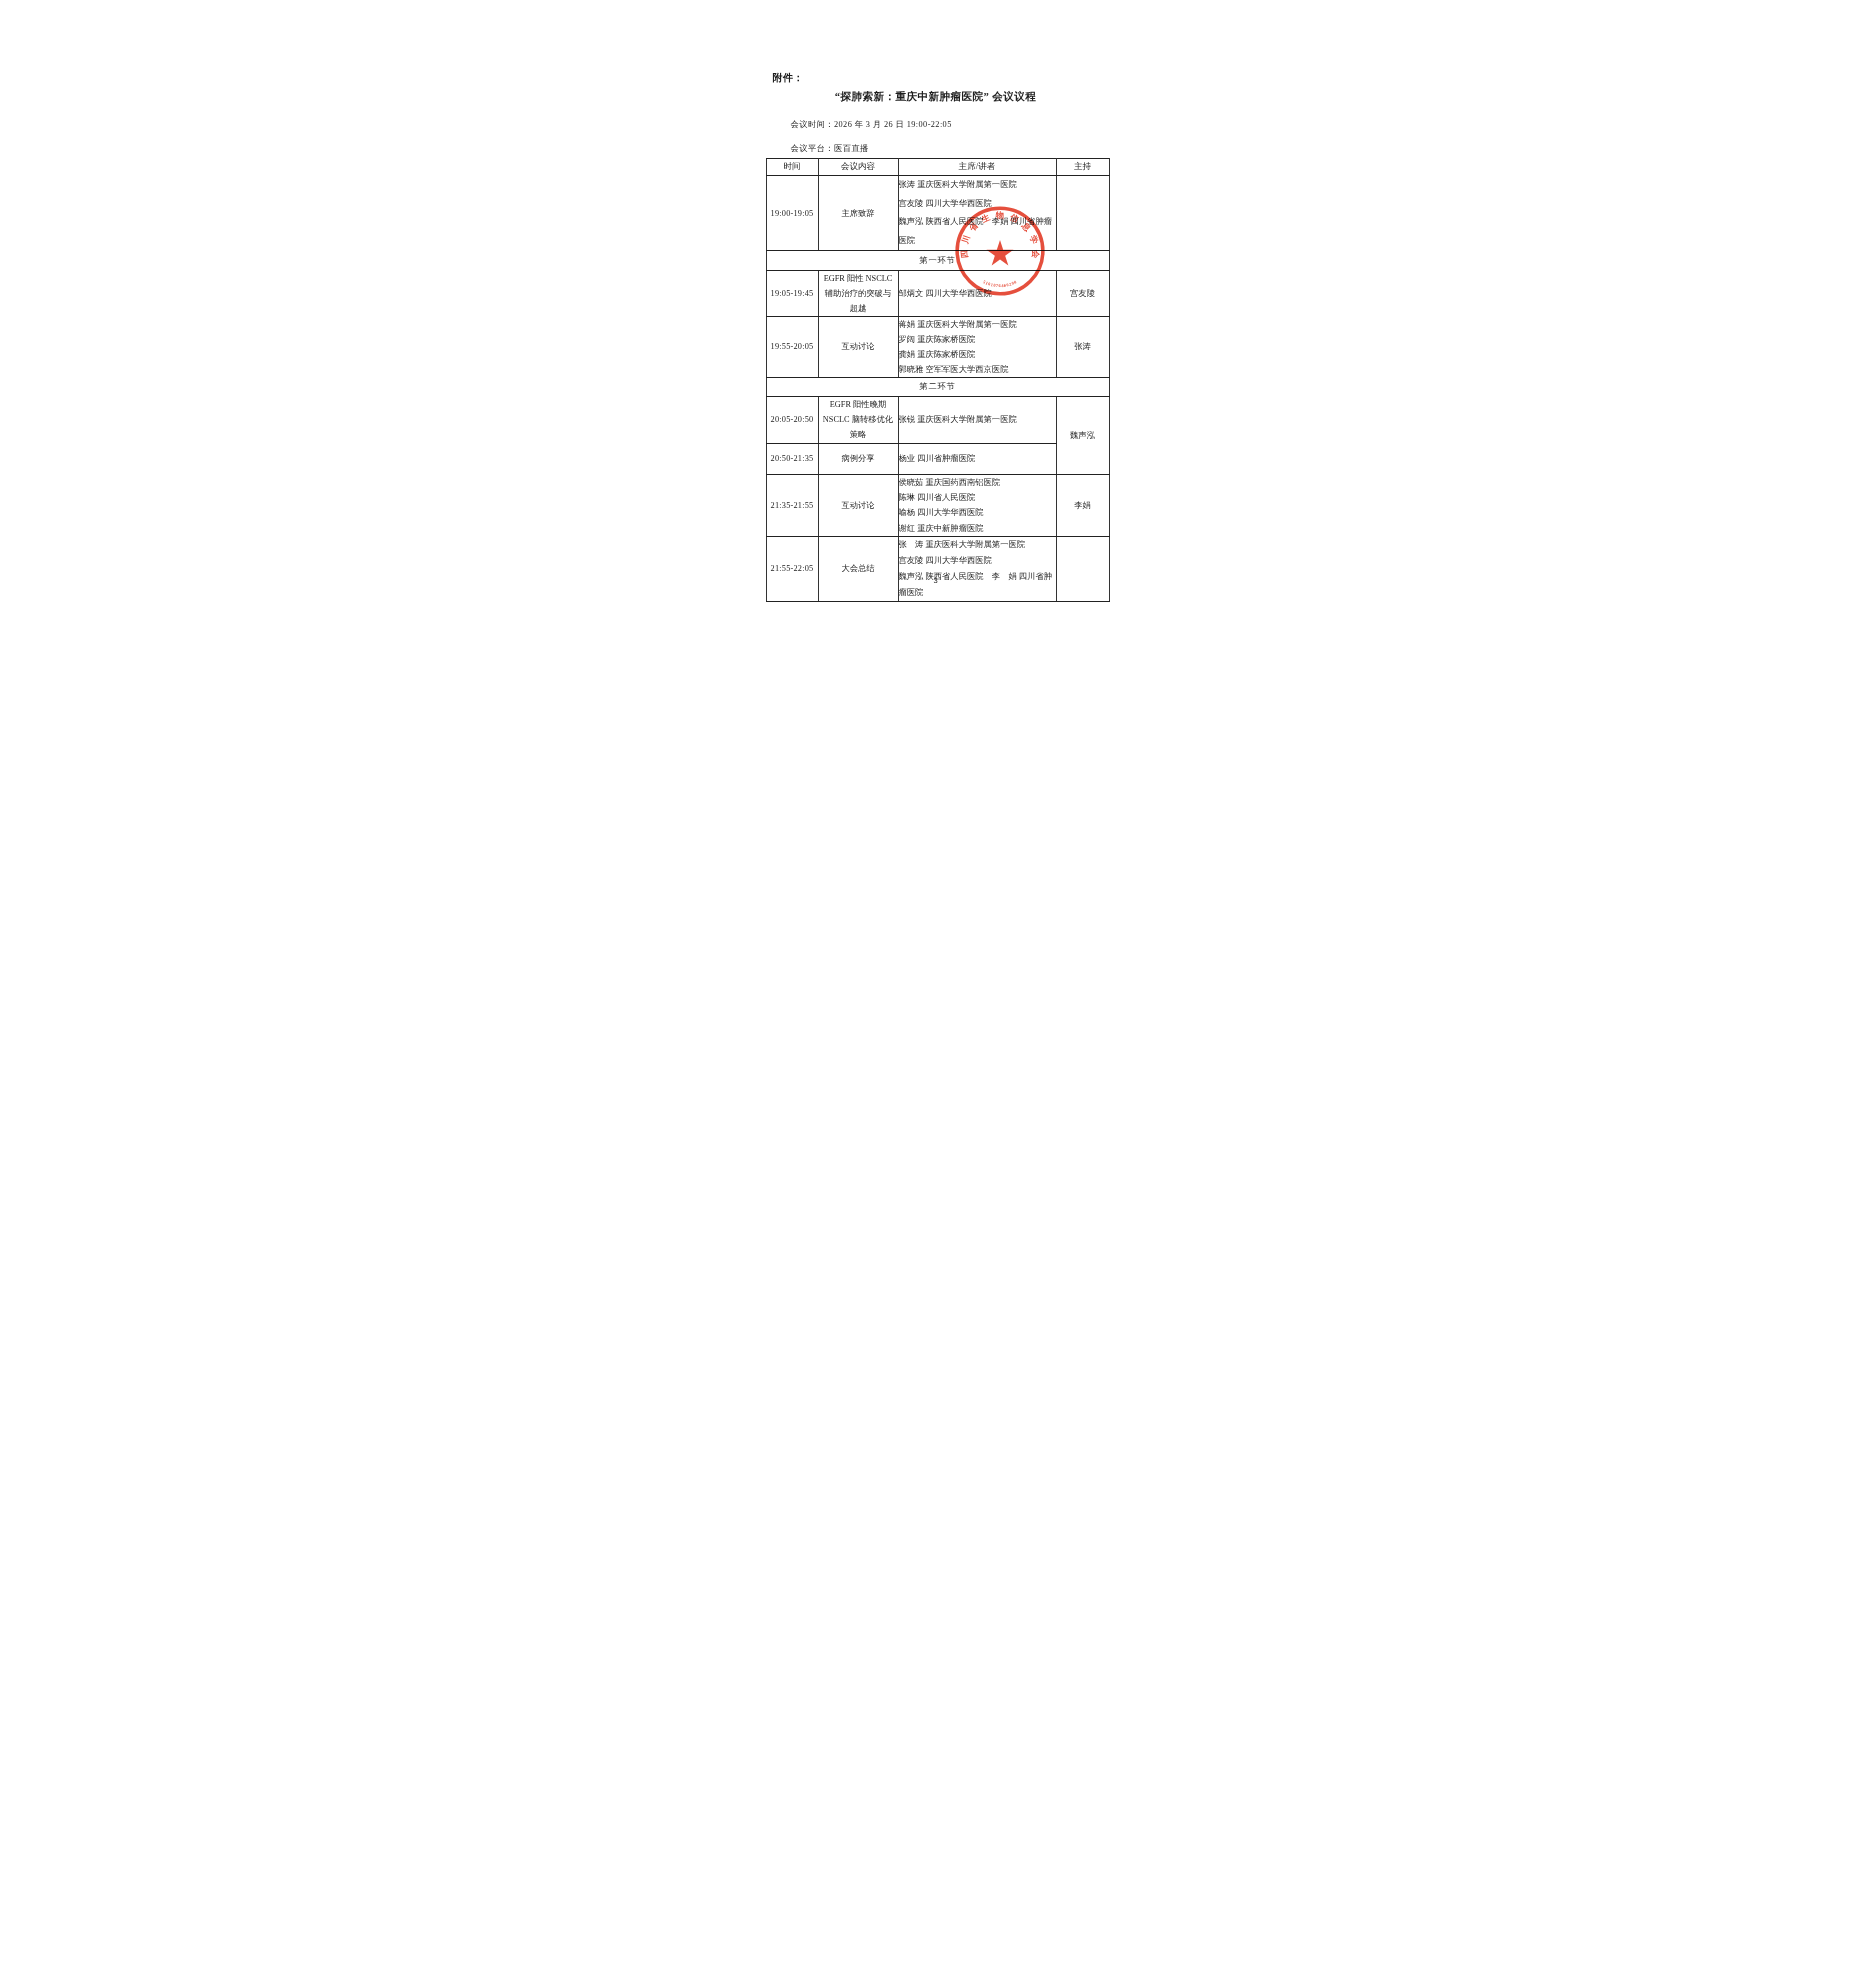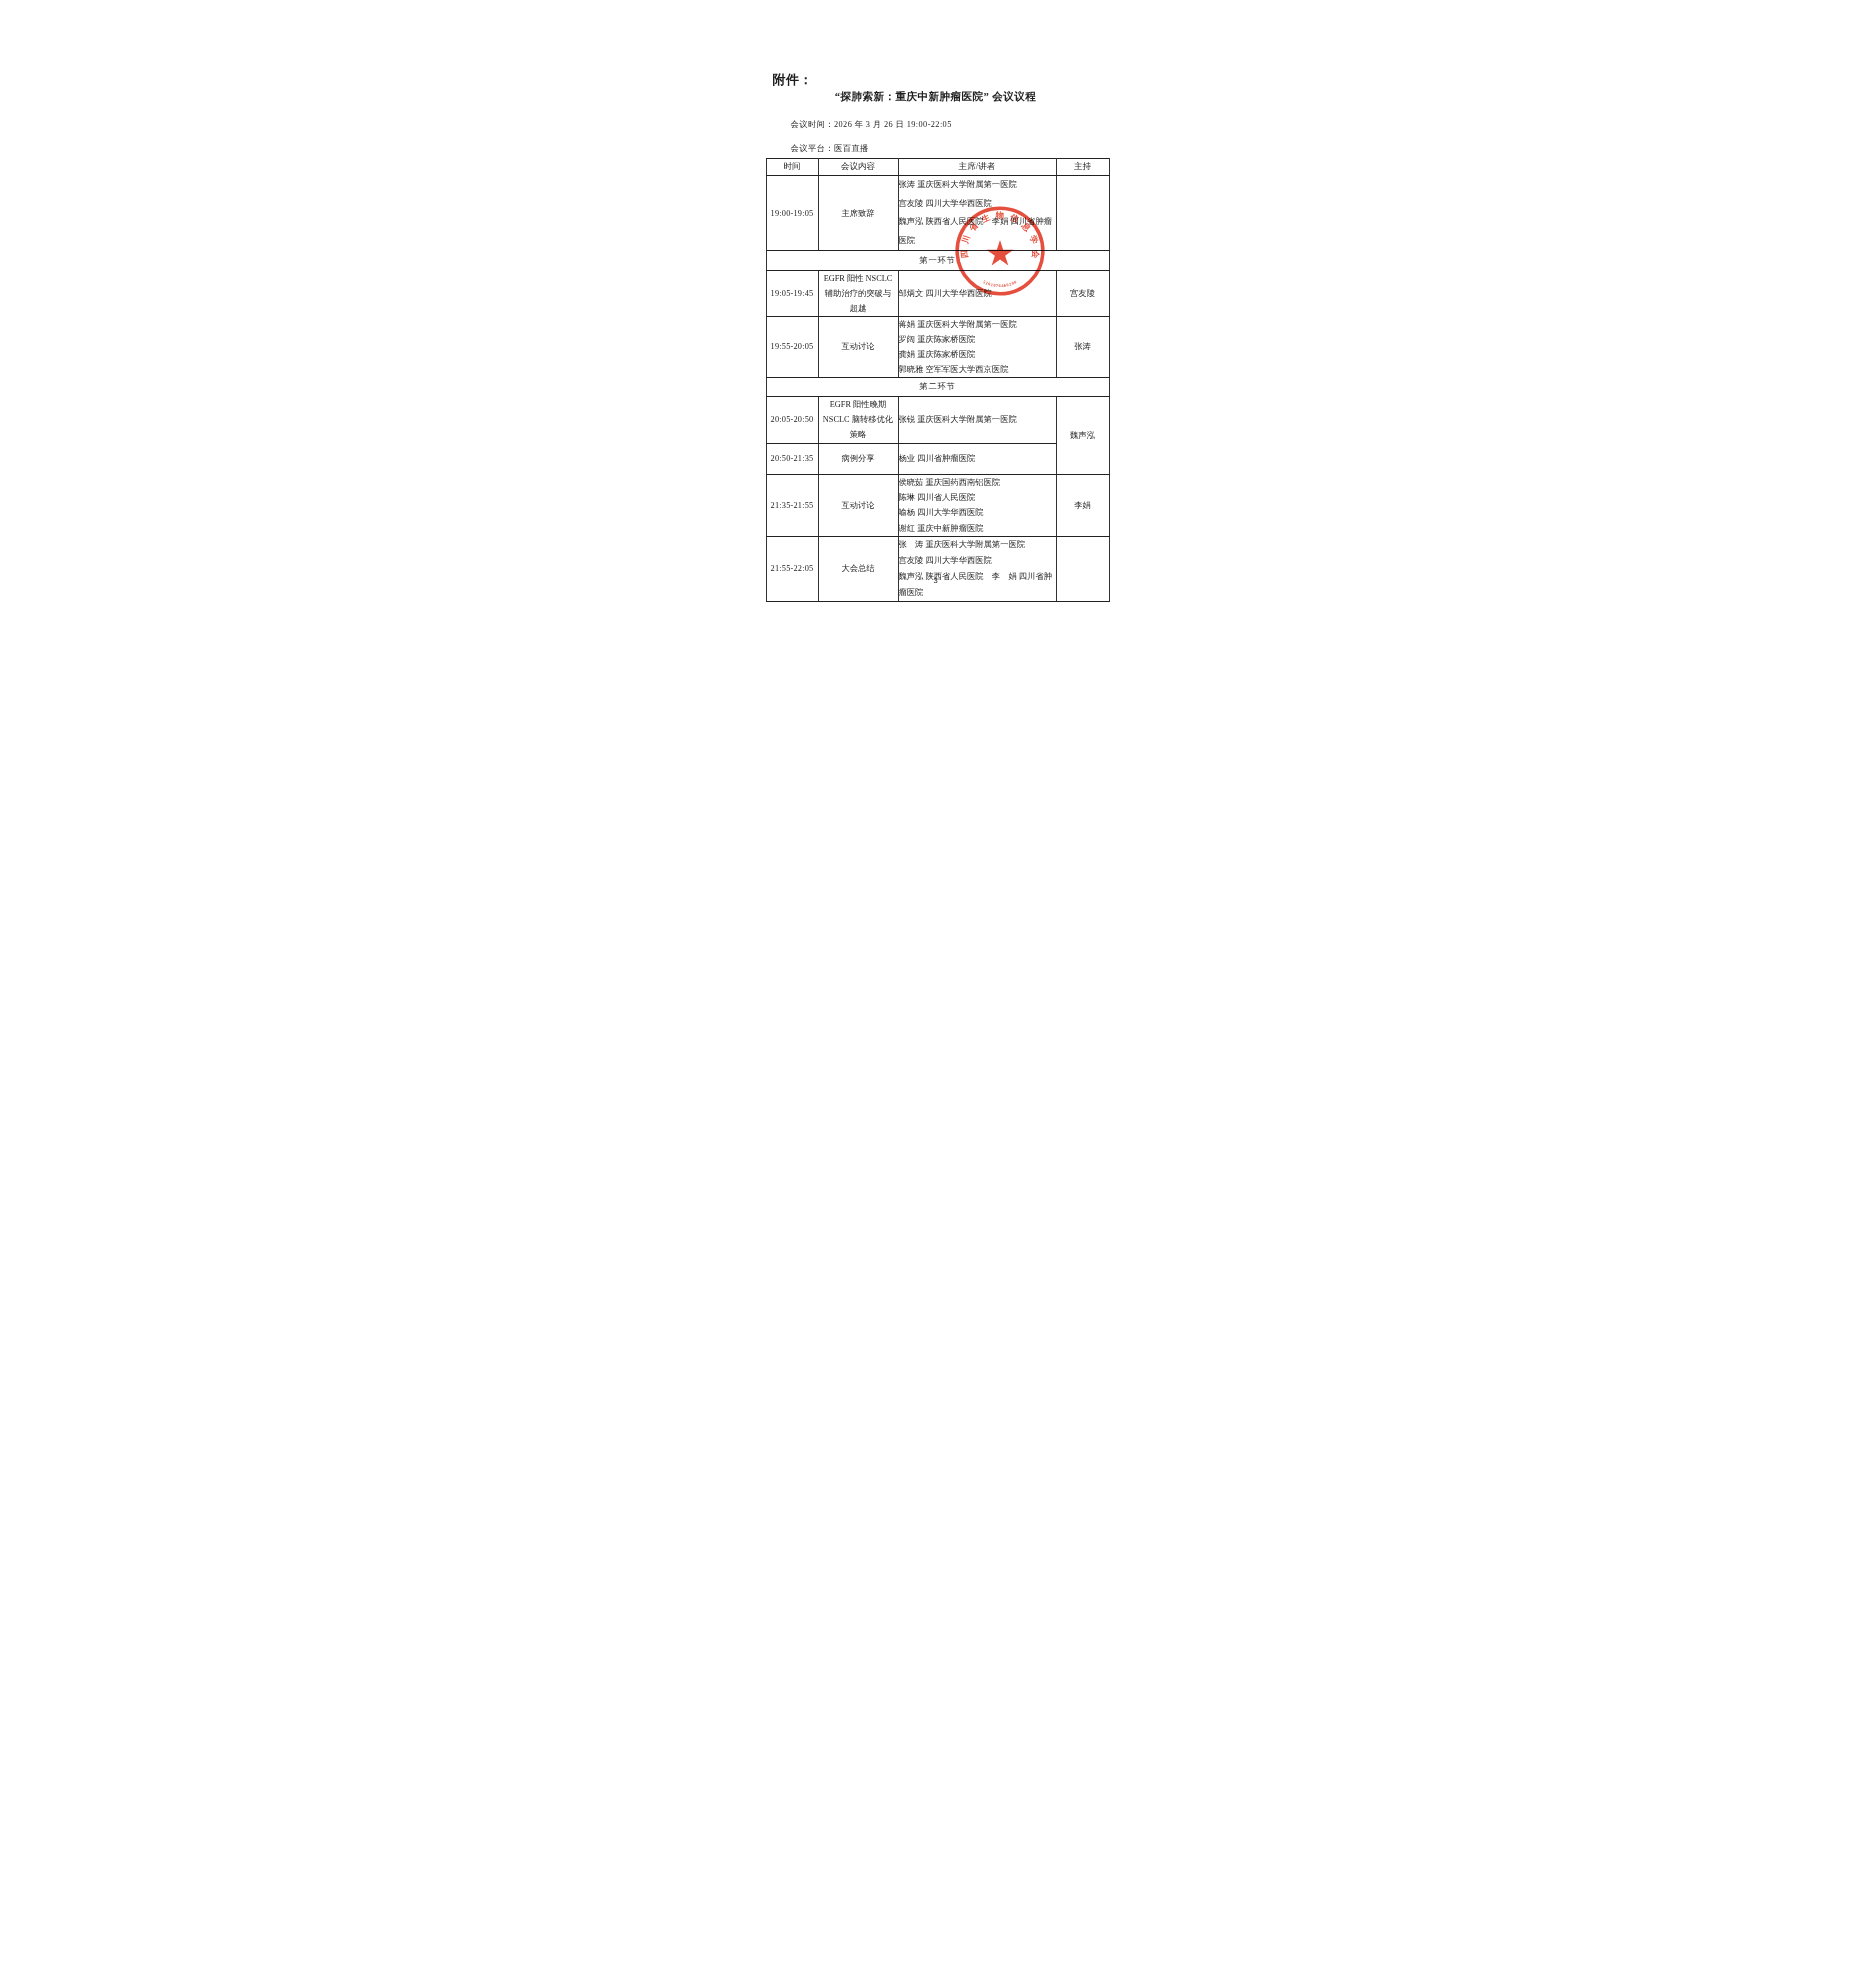--- a/index.html
+++ b/index.html
@@ -8,21 +8,21 @@
     width:432px;height:612px;
     margin:0 auto;
     background:#ffffff;
     font-family:"Liberation Serif", serif;
     color:#1d1d1d;
     overflow:hidden;
   }
   .attachment{
     position:absolute;left:53px;top:71px;
     font-family:"Liberation Sans", sans-serif;
-    font-weight:700;font-size:13px;letter-spacing:0.4px;
+    font-weight:700;font-size:10px;letter-spacing:0.4px;
   }
   .doc-title{
     position:absolute;left:0;top:90px;width:100%;
     text-align:center;font-size:10.6px;font-weight:700;letter-spacing:0.4px;
   }
   .meta-line{position:absolute;left:71px;font-size:8.3px;letter-spacing:0.4px;}
   .meta-time{top:119px;}
   .meta-platform{top:143px;}
 
   table.agenda{

